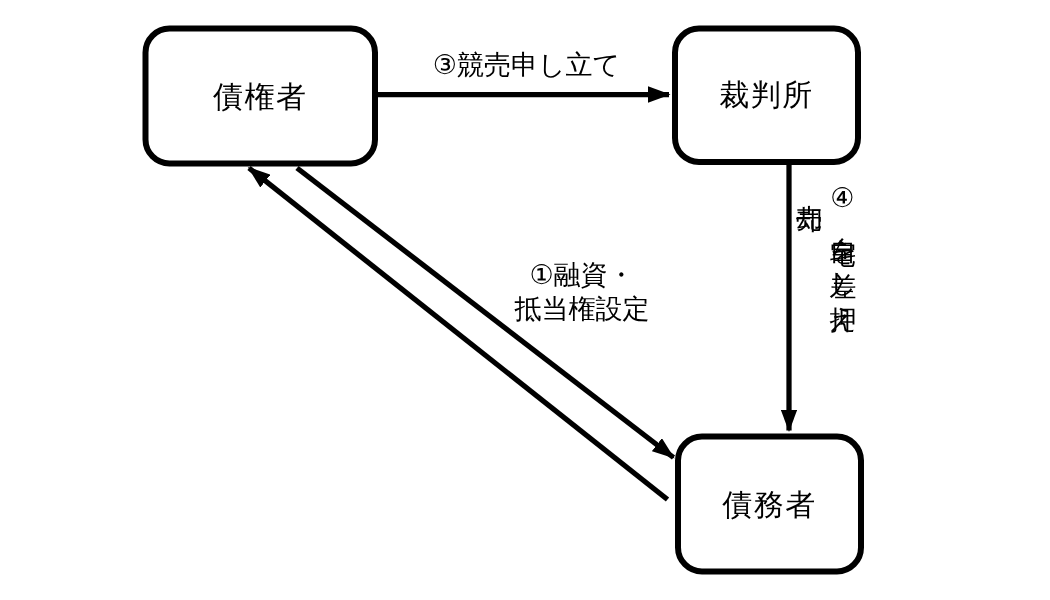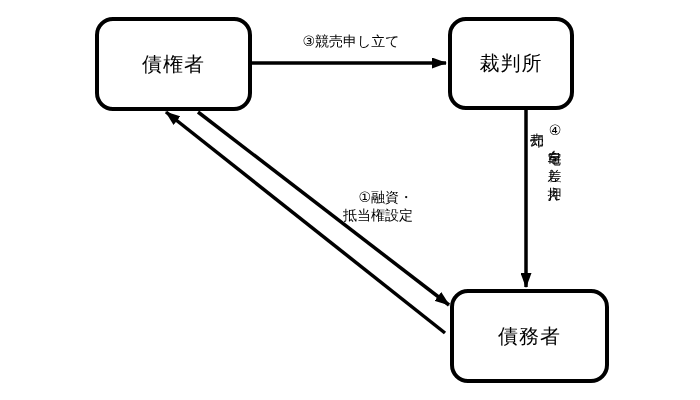--- a/index.html
+++ b/index.html
@@ -23,36 +23,36 @@
     border-radius: 18px;
     background: #ffffff;
     display: flex;
     align-items: center;
     justify-content: center;
     font-size: 20px;
     letter-spacing: 1px;
   }
   #node-creditor { left: 95px;  top: 17px;  width: 157px; height: 94px; text-align: center; }
   #node-court    { left: 448px; top: 17px;  width: 126px; height: 93px; }
-  #node-debtor   { left: 450px; top: 289px; width: 159px; height: 94px; }
+  #node-debtor   { left: 450px; top: 289px; width: 126px; height: 94px; }
 
   .edge-label {
     position: absolute;
-    font-size: 14px;
+    font-size: 18px;
     line-height: 1.3;
     white-space: pre-line;
     color: #000000;
   }
   #label-auction {
     left: 255px; top: 32px; width: 192px;
     text-align: center;
   }
   #label-loan {
-    left: 343px; top: 188px;
-    text-align: right;
+    left: 343px; top: 172px;
+    text-align: center;
   }
   #label-delinquency {
     left: 256px; top: 228px;
   }
   #label-seizure {
     left: 528px; top: 122px;
     writing-mode: vertical-rl;
     text-orientation: mixed;
     line-height: 1.25;
     letter-spacing: 1px;

